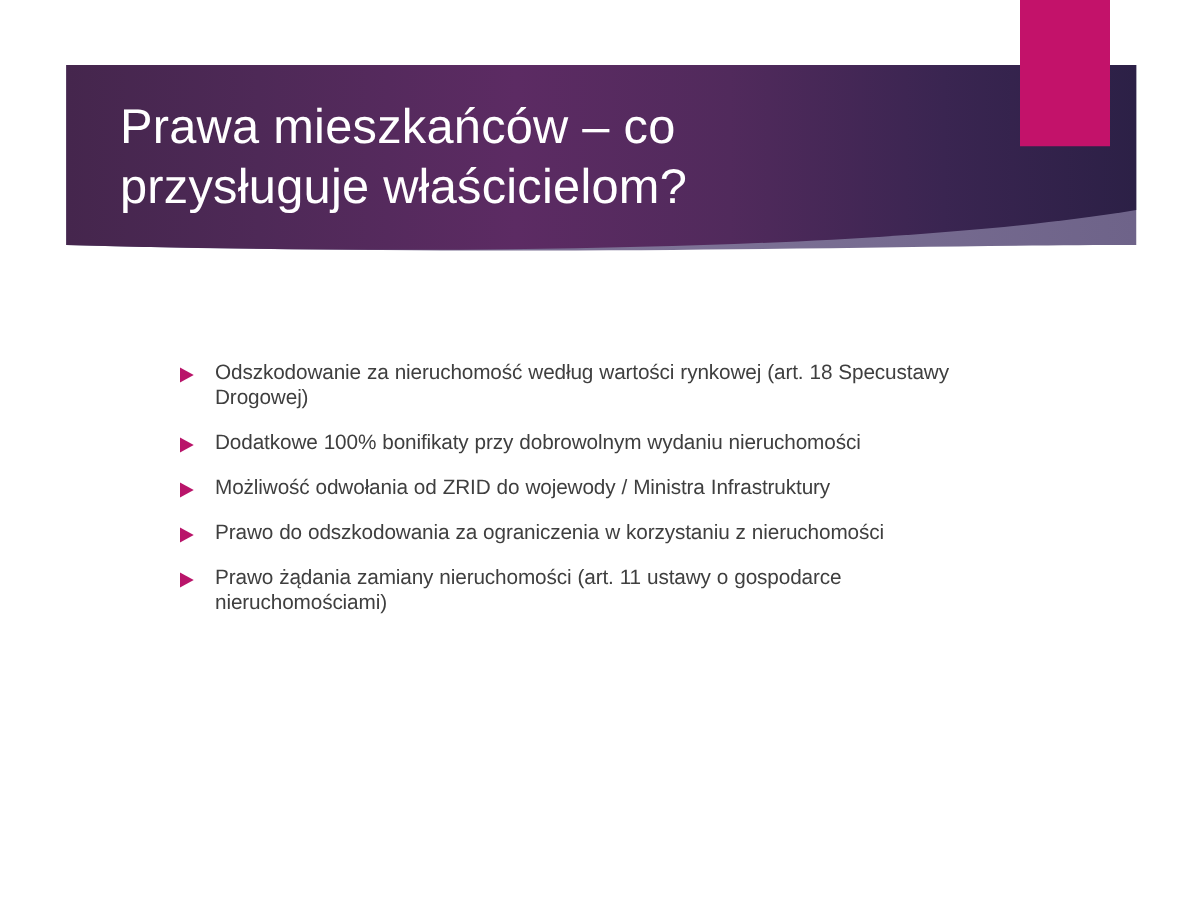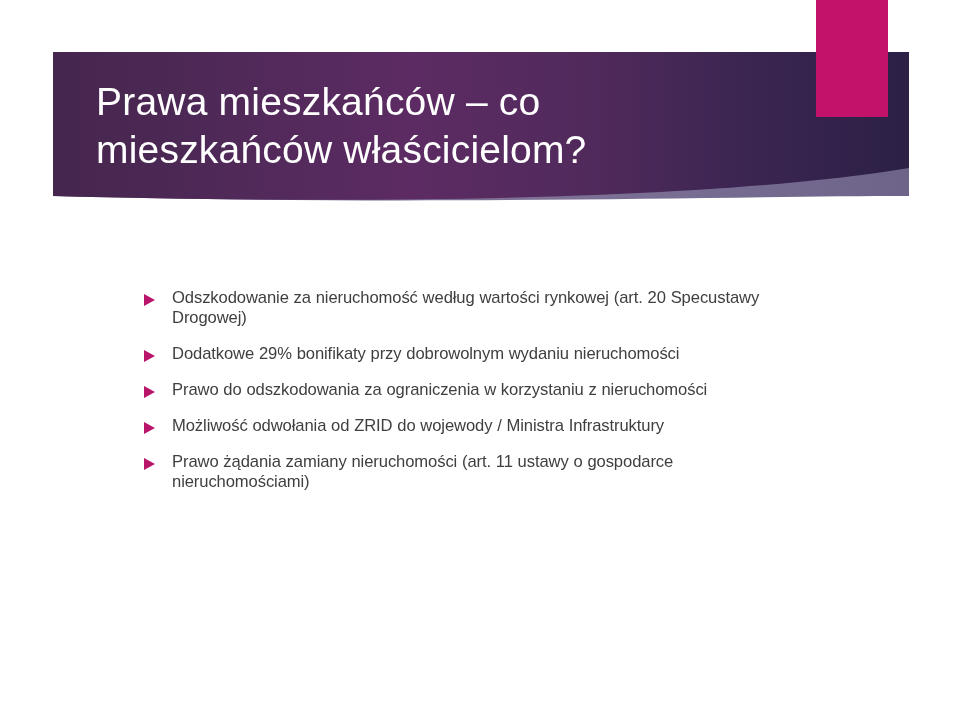--- a/index.html
+++ b/index.html
@@ -107,45 +107,45 @@
              C 720,196 430,206 53,196 Z" fill="url(#swooshGrad)"></path>
 
     <path d="M 53,52 L 909,52 L 909,168
              C 740,196 430,206 53,196 Z" fill="url(#bannerGrad)"></path>
 
     <rect x="816" y="0" width="72" height="117" fill="#C3126A"></rect>
   </svg>
 
   <div id="title-block">
     <div class="title-line">Prawa mieszkańców – co</div>
-    <div class="title-line">mieszkańców właścicielom?</div>
+    <div class="title-line">przysługuje właścicielom?</div>
   </div>
 
   <div id="body-list">
 
     <div class="bullet-row">
       <span class="bullet-marker"></span>
-      <span class="bullet-text">Odszkodowanie za nieruchomość według wartości rynkowej (art. 20 Specustawy Drogowej)</span>
+      <span class="bullet-text">Odszkodowanie za nieruchomość według wartości rynkowej (art. 18 Specustawy Drogowej)</span>
     </div>
 
     <div class="bullet-row">
       <span class="bullet-marker"></span>
-      <span class="bullet-text">Dodatkowe 29% bonifikaty przy dobrowolnym wydaniu nieruchomości</span>
+      <span class="bullet-text">Dodatkowe 100% bonifikaty przy dobrowolnym wydaniu nieruchomości</span>
     </div>
 
 
 
     <div class="bullet-row">
       <span class="bullet-marker"></span>
-      <span class="bullet-text">Prawo do odszkodowania za ograniczenia w korzystaniu z nieruchomości</span>
+      <span class="bullet-text">Możliwość odwołania od ZRID do wojewody / Ministra Infrastruktury</span>
     </div>
 
     <div class="bullet-row">
       <span class="bullet-marker"></span>
-      <span class="bullet-text">Możliwość odwołania od ZRID do wojewody / Ministra Infrastruktury</span>
+      <span class="bullet-text">Prawo do odszkodowania za ograniczenia w korzystaniu z nieruchomości</span>
     </div>
 
     <div class="bullet-row">
       <span class="bullet-marker"></span>
       <span class="bullet-text">Prawo żądania zamiany nieruchomości (art. 11 ustawy o gospodarce nieruchomościami)</span>
     </div>
 
   </div>
 
 </div>

